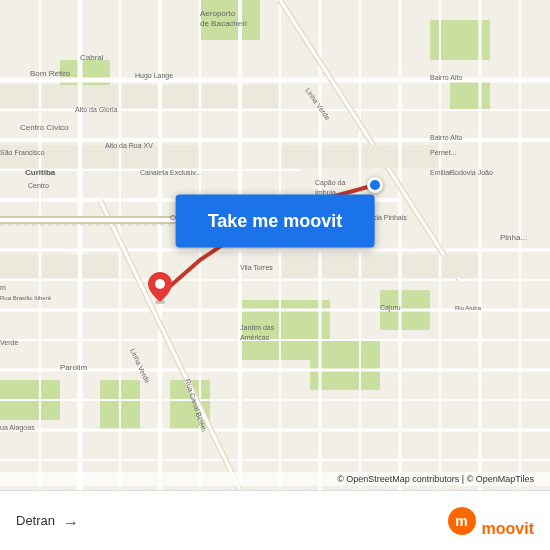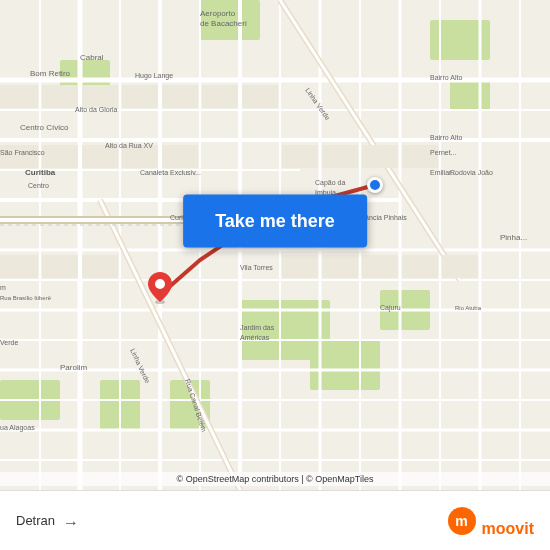--- a/index.html
+++ b/index.html
@@ -83,25 +83,25 @@
       font-weight: bold;
       font-size: 16px;
       margin-top: 17px;
     }
 
     #osm-attribution {
       position: absolute;
       bottom: 4px;
       left: 0;
       right: 0;
-      text-align: center;
+      text-align: right;
       font-size: 9px;
       color: #333;
       background: rgba(255,255,255,0.7);
-      padding: 2px 8px;
+      padding: 2px 16px;
     }
 
     .origin-dot {
       position: absolute;
       width: 16px;
       height: 16px;
       background: #1a73e8;
       border-radius: 50%;
       border: 3px solid white;
       box-shadow: 0 1px 4px rgba(0,0,0,0.4);
@@ -241,21 +241,21 @@
       <ellipse cx="12" cy="30" rx="5" ry="2" fill="rgba(0,0,0,0.2)"></ellipse>
       <path d="M12 0 C5.4 0 0 5.4 0 12 C0 20 12 30 12 30 C12 30 24 20 24 12 C24 5.4 18.6 0 12 0Z" fill="#e53935"></path>
       <circle cx="12" cy="12" r="5" fill="white"></circle>
     </svg>
   </div>
 
   
   <div class="origin-dot" style="left:367px; top:177px;"></div>
 
   
-  <button id="take-me-there-btn">Take me there</button>
+  <button id="take-me-there-btn">Take me moovit</button>
 
   
   <div id="osm-attribution">© OpenStreetMap contributors | © OpenMapTiles</div>
 </div>
 
 <div id="footer">
   <div id="route-info">
     <span>Detran</span>
     <span id="route-arrow">→</span>
   </div>

